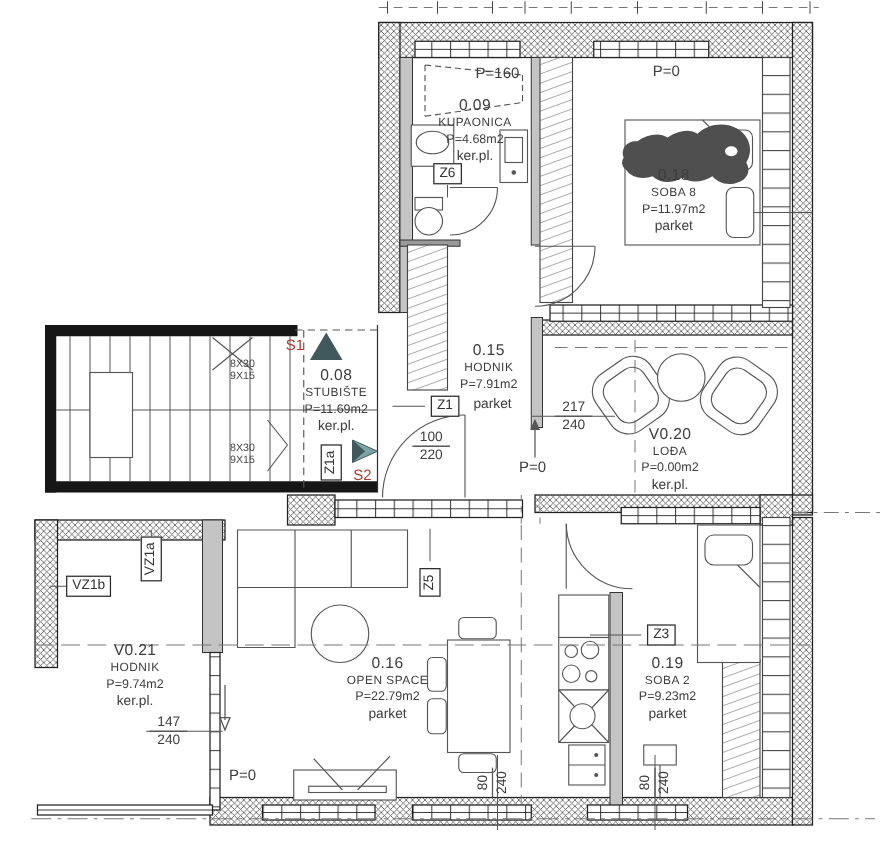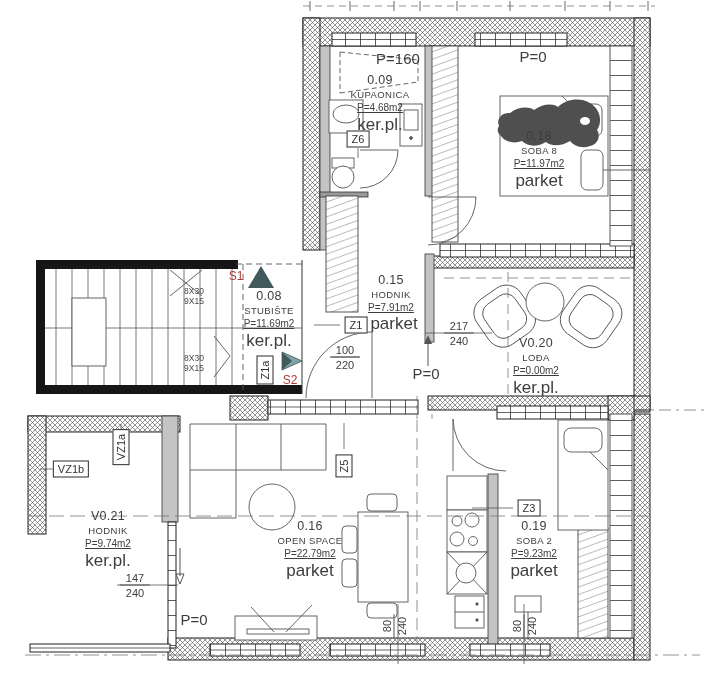--- a/index.html
+++ b/index.html
@@ -5,31 +5,31 @@
   html,body{margin:0;padding:0;background:#ffffff;}
   #plan{position:relative;width:710px;height:690px;background:#fff;overflow:hidden;
         font-family:"Liberation Sans",sans-serif;}
   #plan svg{position:absolute;left:0;top:0;}
   .lbl{position:absolute;transform:translate(-50%,-50%);white-space:nowrap;
        text-align:center;color:#3d3d3d;line-height:1.05;}
   .room-block{position:absolute;transform:translate(-50%,-50%);display:flex;
        flex-direction:column;align-items:center;gap:2px;color:#3d3d3d;text-align:center;}
   .rid{font-size:12.5px;letter-spacing:0.3px;}
   .rname{font-size:9.5px;letter-spacing:0.4px;}
-  .rarea{font-size:10px;text-decoration:underline;}
-  .rfloor{font-size:17px;}
+  .rarea{font-size:10px;}
+  .rfloor{font-size:11px;}
   .tagbox{position:absolute;transform:translate(-50%,-50%);border:1.4px solid #2b2b2b;
        background:#fff;padding:0 4px;font-size:11px;color:#333;line-height:15px;}
   .tagbox.rot{transform:translate(-50%,-50%) rotate(-90deg);}
   .frac{position:absolute;transform:translate(-50%,-50%);display:flex;flex-direction:column;
        align-items:center;font-size:11px;color:#3d3d3d;}
   .frac.rot{transform:translate(-50%,-50%) rotate(-90deg);}
   .frac .top{border-bottom:1.2px solid #555;padding:0 6px 1px 6px;}
   .frac .bot{padding-top:1px;}
-  .plabel{font-size:15px;}
+  .plabel{font-size:12px;}
   .red{color:#b23a32;font-size:12px;}
   .stairnum{font-size:8.5px;color:#4a4a4a;margin-left:44px;}
 </style>
 </head>
 <body>
 
 <div id="plan">
 
 <svg width="710" height="690" viewBox="0 0 710 690">
 <defs>

